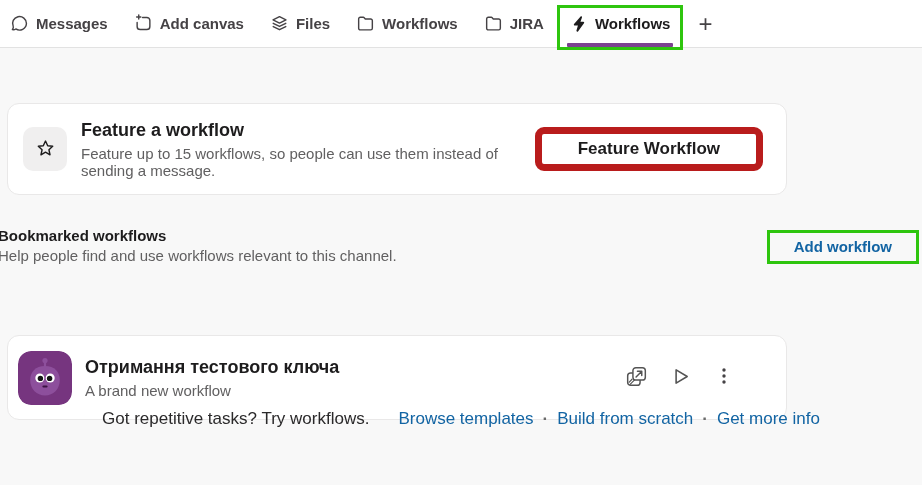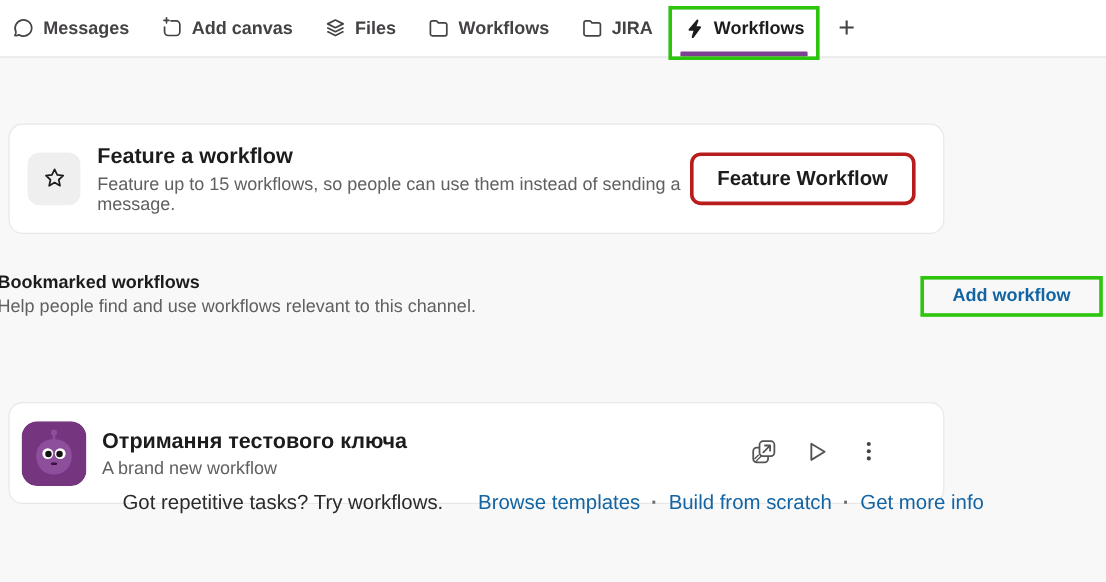--- a/index.html
+++ b/index.html
@@ -44,22 +44,22 @@
   }
   .card-feature { top: 103px; height: 92px; padding: 0 23px 0 15px; }
   .star-box {
     width: 44px; height: 44px; border-radius: 10px; background: #f0efef;
     display: flex; align-items: center; justify-content: center;
     flex: 0 0 auto; margin-right: 14px;
   }
   .card-title { font-size: 18px; font-weight: 700; color: #1d1c1d; }
   .card-sub { font-size: 15px; color: #616061; margin-top: 4px; }
   .btn-outline {
-    margin-left: auto; height: 44px; padding: 0 20px;
-    background: #ffffff; border: 3px solid #b91c1c; border-radius: 9px;
+    margin-left: auto; height: 44px; padding: 0 36px;
+    background: #ffffff; border: 7px solid #b91c1c; border-radius: 9px;
     font-family: "Liberation Sans", sans-serif;
     font-size: 17px; font-weight: 700; color: #1d1c1d; cursor: pointer;
     white-space: nowrap;
   }
 
   
   .section-header {
     position: absolute; top: 227px; left: 0; right: 0;
     display: flex; align-items: flex-end; justify-content: space-between;
   }

